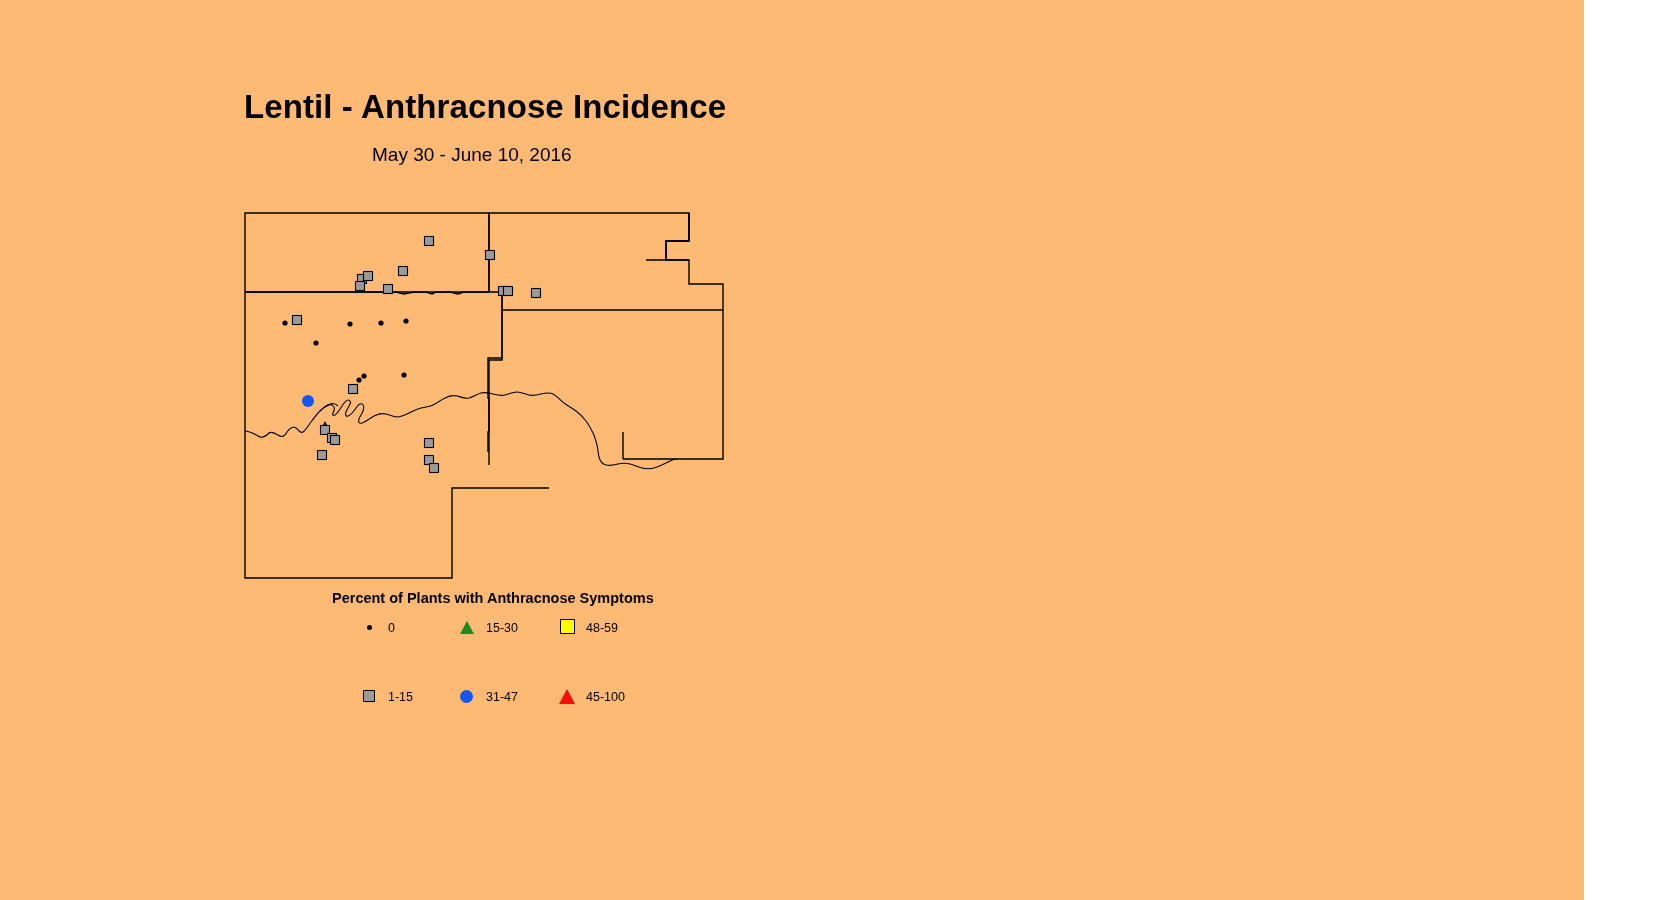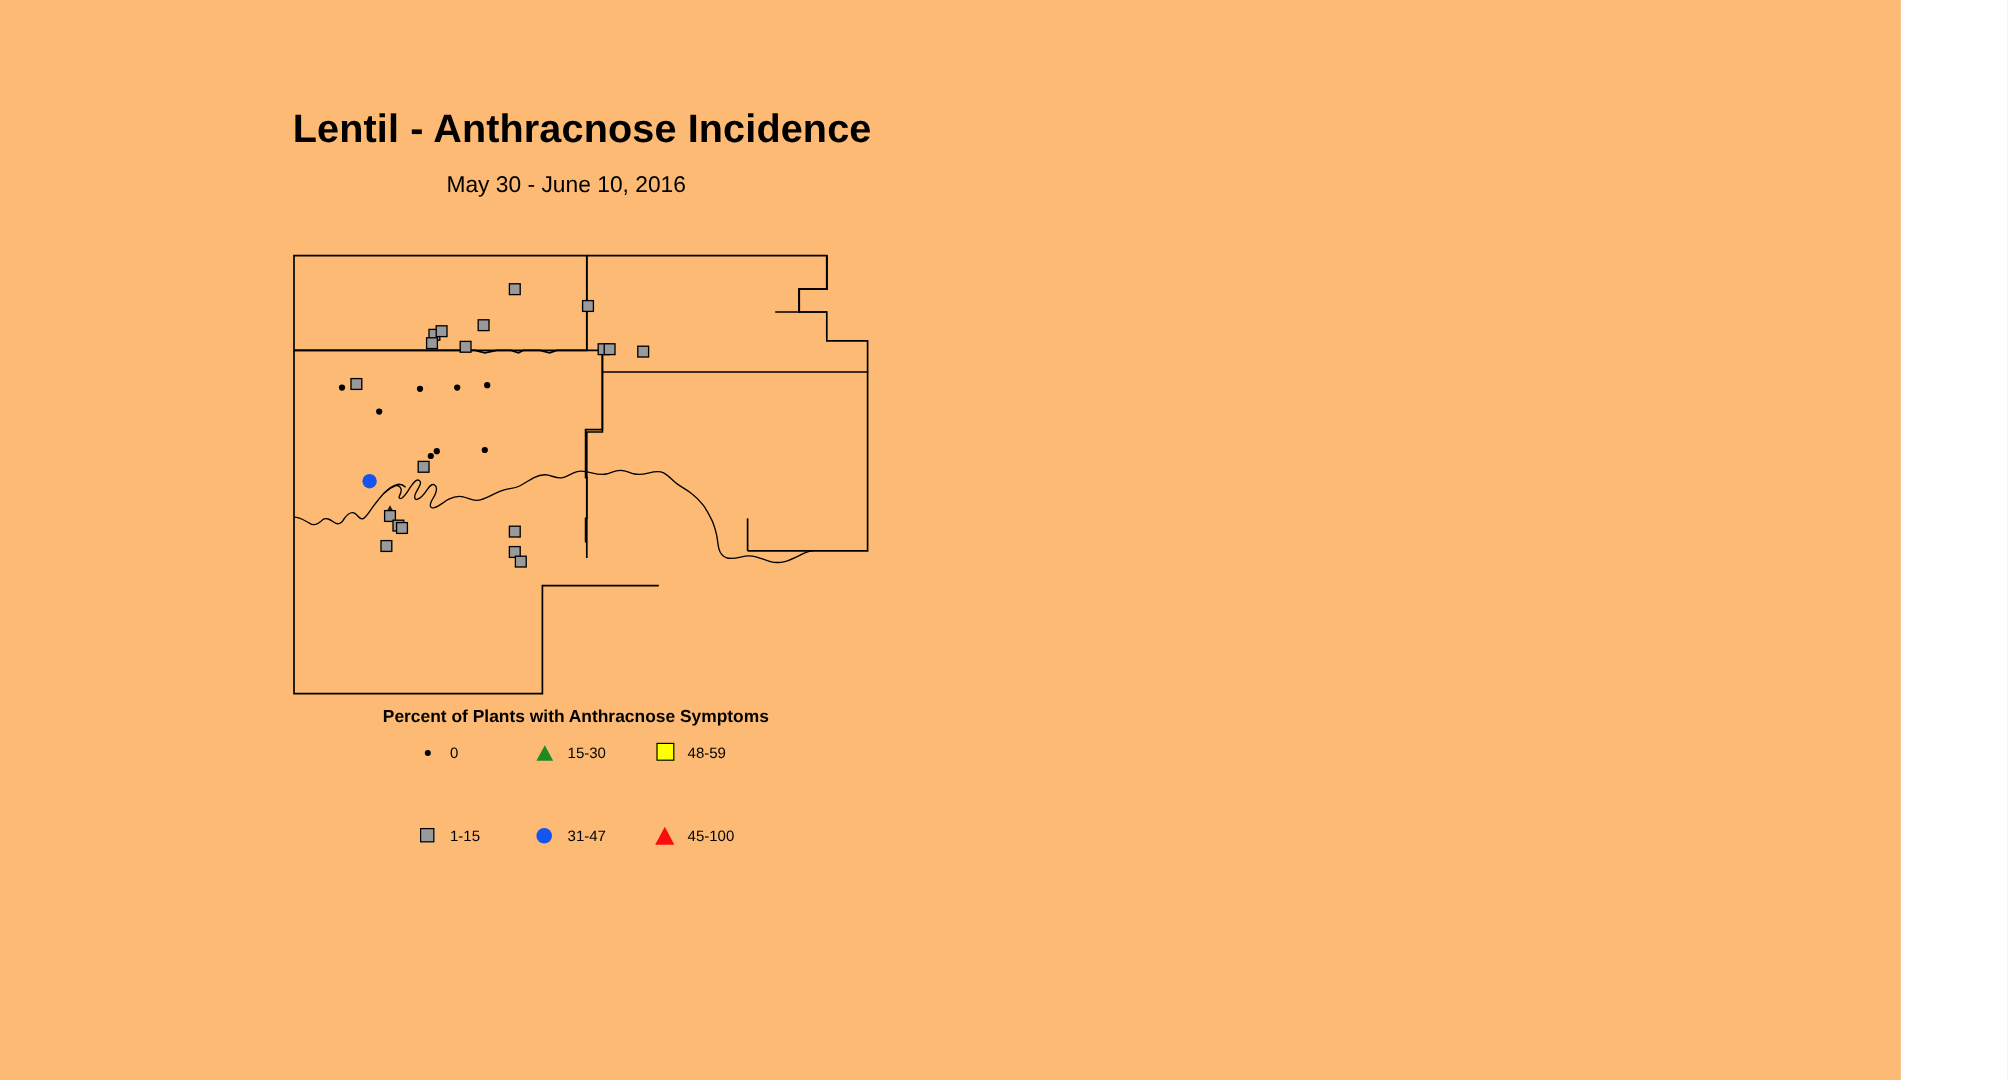--- a/index.html
+++ b/index.html
@@ -45,21 +45,21 @@
     left: 236px;
     top: 200px;
     width: 520px;
     height: 400px;
   }
   #map-svg {
     display: block;
   }
   #legend {
     position: absolute;
-    left: 317px;
+    left: 330px;
     top: 590px;
     width: 400px;
     height: 95px;
   }
   #legend-title {
     position: absolute;
     left: 2px;
     top: 0px;
     font-size: 14.5px;
     font-weight: bold;

